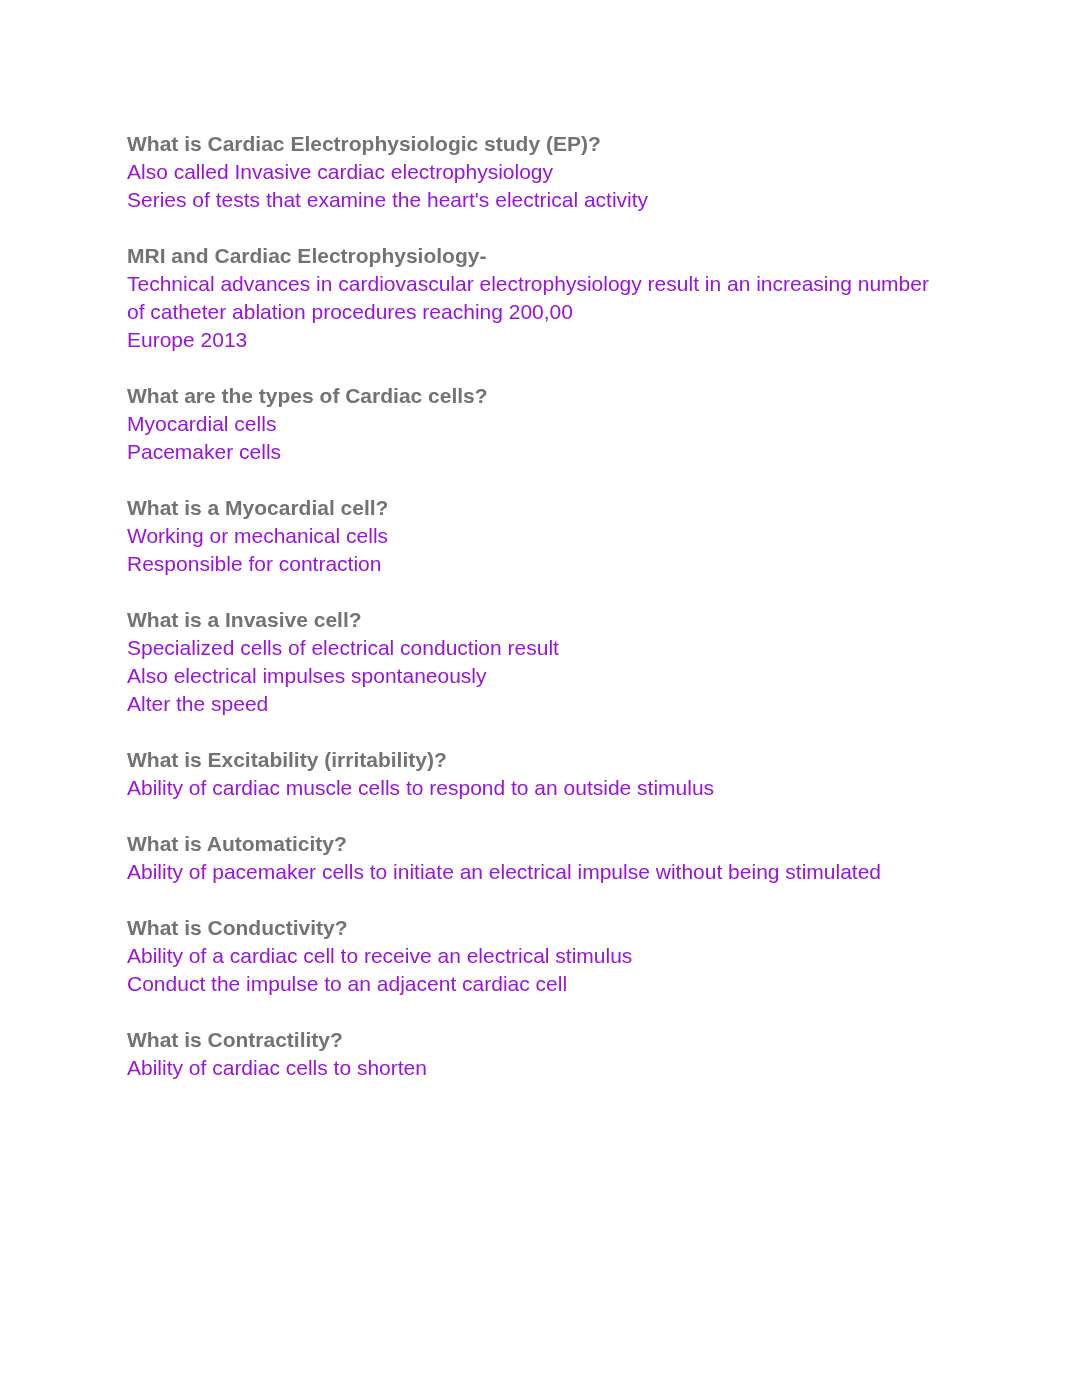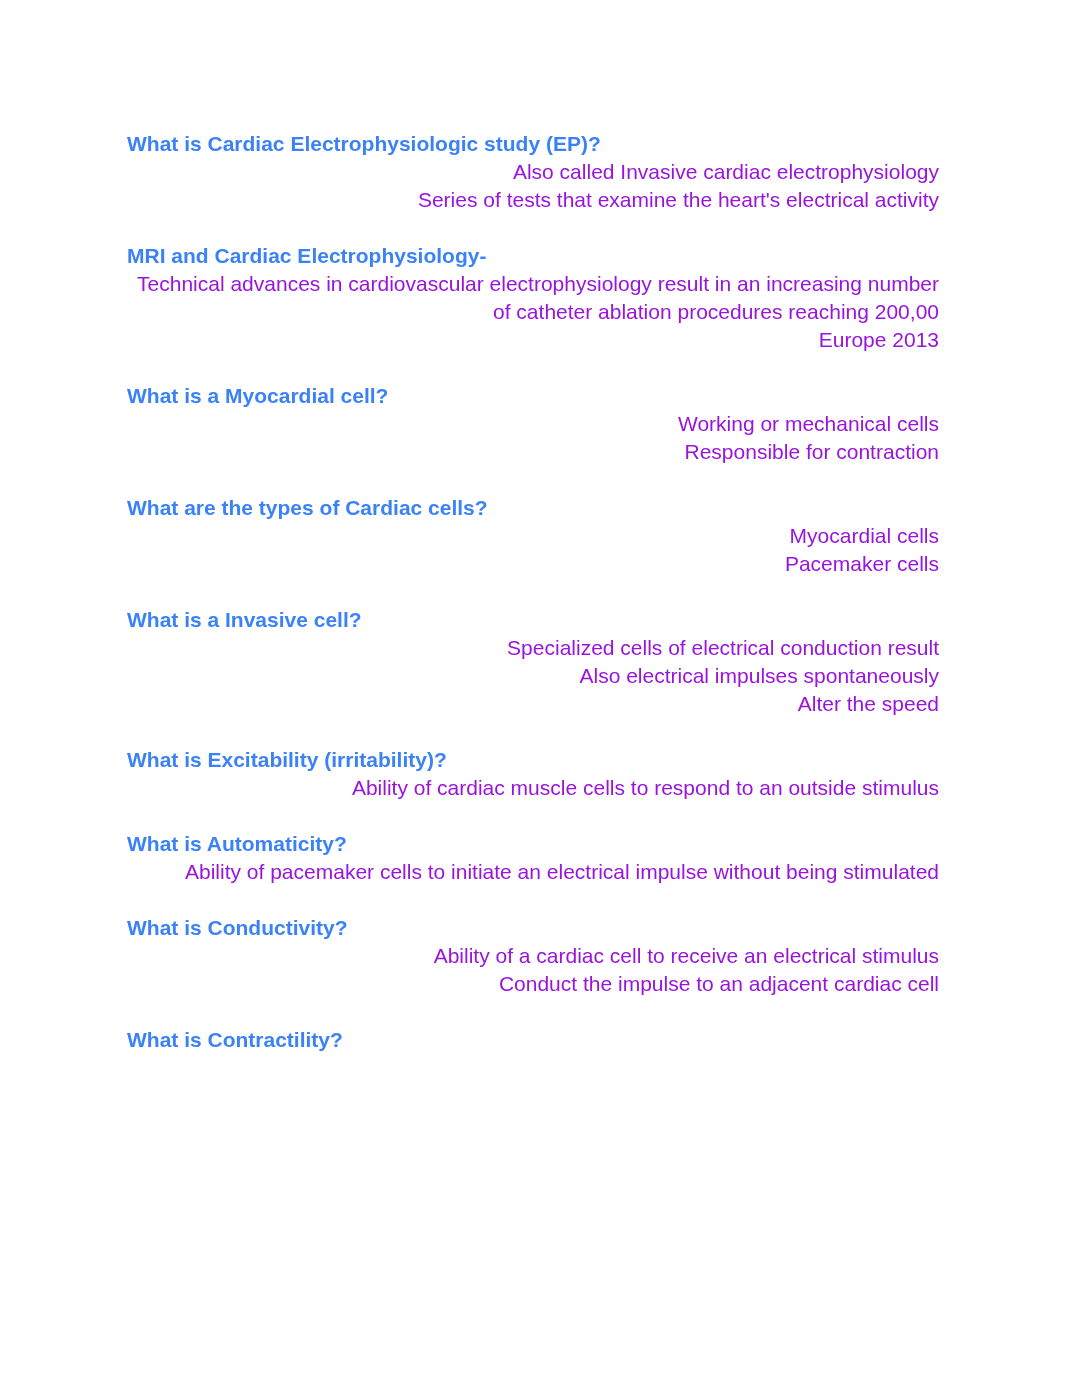--- a/index.html
+++ b/index.html
@@ -18,57 +18,56 @@
     padding-left: 127px;
     width: 812px;
   }
   .flashcard {
     margin-bottom: 28px;
   }
   .question {
     font-size: 21px;
     line-height: 28px;
     font-weight: bold;
-    color: #3b82f6;
+    color: #737373;
   }
   .answer-line {
     font-size: 21px;
     line-height: 28px;
     font-weight: normal;
     color: #9914DD;
-    text-align: right;
   }
 </style>
 </head>
 <body>
 
 <div class="doc-content">
   <div id="flashcard-list">
   <div class="flashcard">
     <div class="question">What is Cardiac Electrophysiologic study (EP)?</div>
   <div class="answer-line">Also called Invasive cardiac electrophysiology</div>
         <div class="answer-line">Series of tests that examine the heart's electrical activity</div>
       </div>
 
   <div class="flashcard">
     <div class="question">MRI and Cardiac Electrophysiology-</div>
   <div class="answer-line">Technical advances in cardiovascular electrophysiology result in an increasing number of catheter ablation procedures reaching 200,00</div>
         <div class="answer-line">Europe 2013</div>
       </div>
 
   <div class="flashcard">
+    <div class="question">What are the types of Cardiac cells?</div>
+  <div class="answer-line">Myocardial cells</div>
+        <div class="answer-line">Pacemaker cells</div>
+      </div>
+
+  <div class="flashcard">
     <div class="question">What is a Myocardial cell?</div>
   <div class="answer-line">Working or mechanical cells</div>
         <div class="answer-line">Responsible for contraction</div>
-      </div>
-
-  <div class="flashcard">
-    <div class="question">What are the types of Cardiac cells?</div>
-  <div class="answer-line">Myocardial cells</div>
-        <div class="answer-line">Pacemaker cells</div>
       </div>
 
   <div class="flashcard">
     <div class="question">What is a Invasive cell?</div>
   <div class="answer-line">Specialized cells of electrical conduction result</div>
         <div class="answer-line">Also electrical impulses spontaneously</div>
         <div class="answer-line">Alter the speed</div>
       </div>
 
 
@@ -83,15 +82,16 @@
       </div>
 
   <div class="flashcard">
     <div class="question">What is Conductivity?</div>
   <div class="answer-line">Ability of a cardiac cell to receive an electrical stimulus</div>
         <div class="answer-line">Conduct the impulse to an adjacent cardiac cell</div>
       </div>
 
   <div class="flashcard">
     <div class="question">What is Contractility?</div>
+  <div class="answer-line">Ability of cardiac cells to shorten</div>
       </div>
 </div>
 </div>
 
 </body></html>

